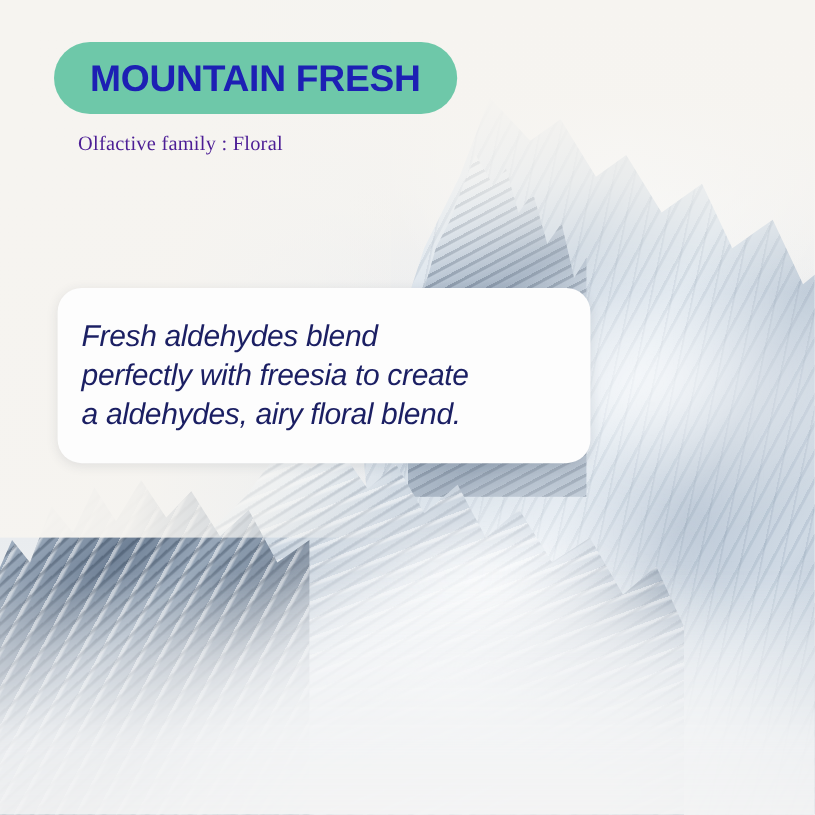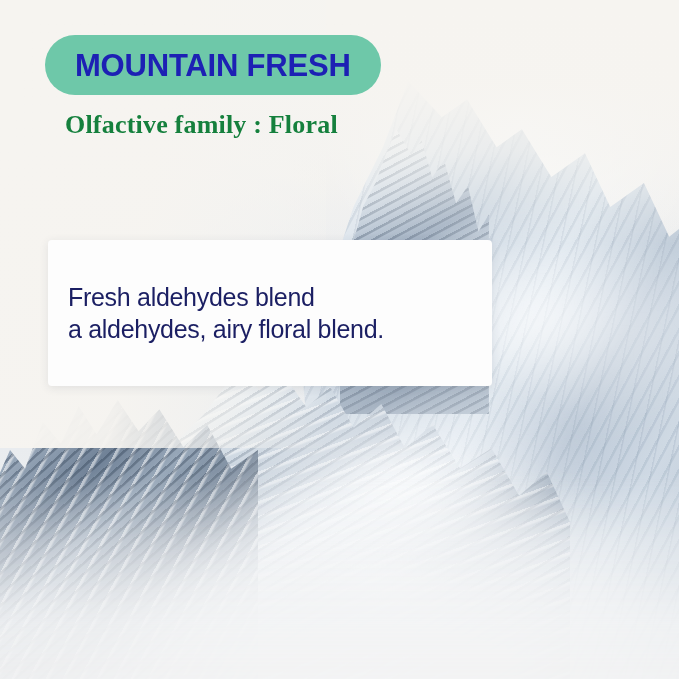--- a/index.html
+++ b/index.html
@@ -303,39 +303,40 @@
     color: #1d20b4;
     white-space: nowrap;
     line-height: 1;
   }
 
   .subtitle {
     position: absolute;
     left: 65px;
     top: 110px;
     font-family: "Liberation Serif", "DejaVu Serif", serif;
-    font-weight: 700;
-    font-size: 26px;
-    color: #15803d;
+    font-weight: 400;
+    font-size: 17px;
+    color: #4c1d95;
     letter-spacing: 0.2px;
     white-space: nowrap;
   }
 
   .card {
     position: absolute;
     left: 48px;
     top: 240px;
     width: 444px;
     height: 146px;
     background: #fdfdfd;
-    border-radius: 4px;
+    border-radius: 20px;
     box-shadow: 0 2px 10px rgba(40,50,70,0.10);
     box-sizing: border-box;
     display: flex;
     align-items: center;
+    font-style: italic;
   }
   .card-text {
     font-family: "Liberation Sans", sans-serif;
     font-size: 25px;
     line-height: 1.30;
     color: #1b1f63;
     padding: 0 20px 0 20px;
     letter-spacing: -0.3px;
   }
   .card-text .ln { display: block; white-space: nowrap; }
@@ -368,17 +369,18 @@
 
   <div class="badge">
     <span class="badge-text">MOUNTAIN FRESH</span>
   </div>
 
   <div class="subtitle">Olfactive family : Floral</div>
 
   <div class="card">
     <div class="card-text">
       <span class="ln">Fresh aldehydes blend</span>
+      <span class="ln">perfectly with freesia to create</span>
       <span class="ln">a aldehydes, airy floral blend.</span>
     </div>
   </div>
 
 </div>
 
 </body></html>

